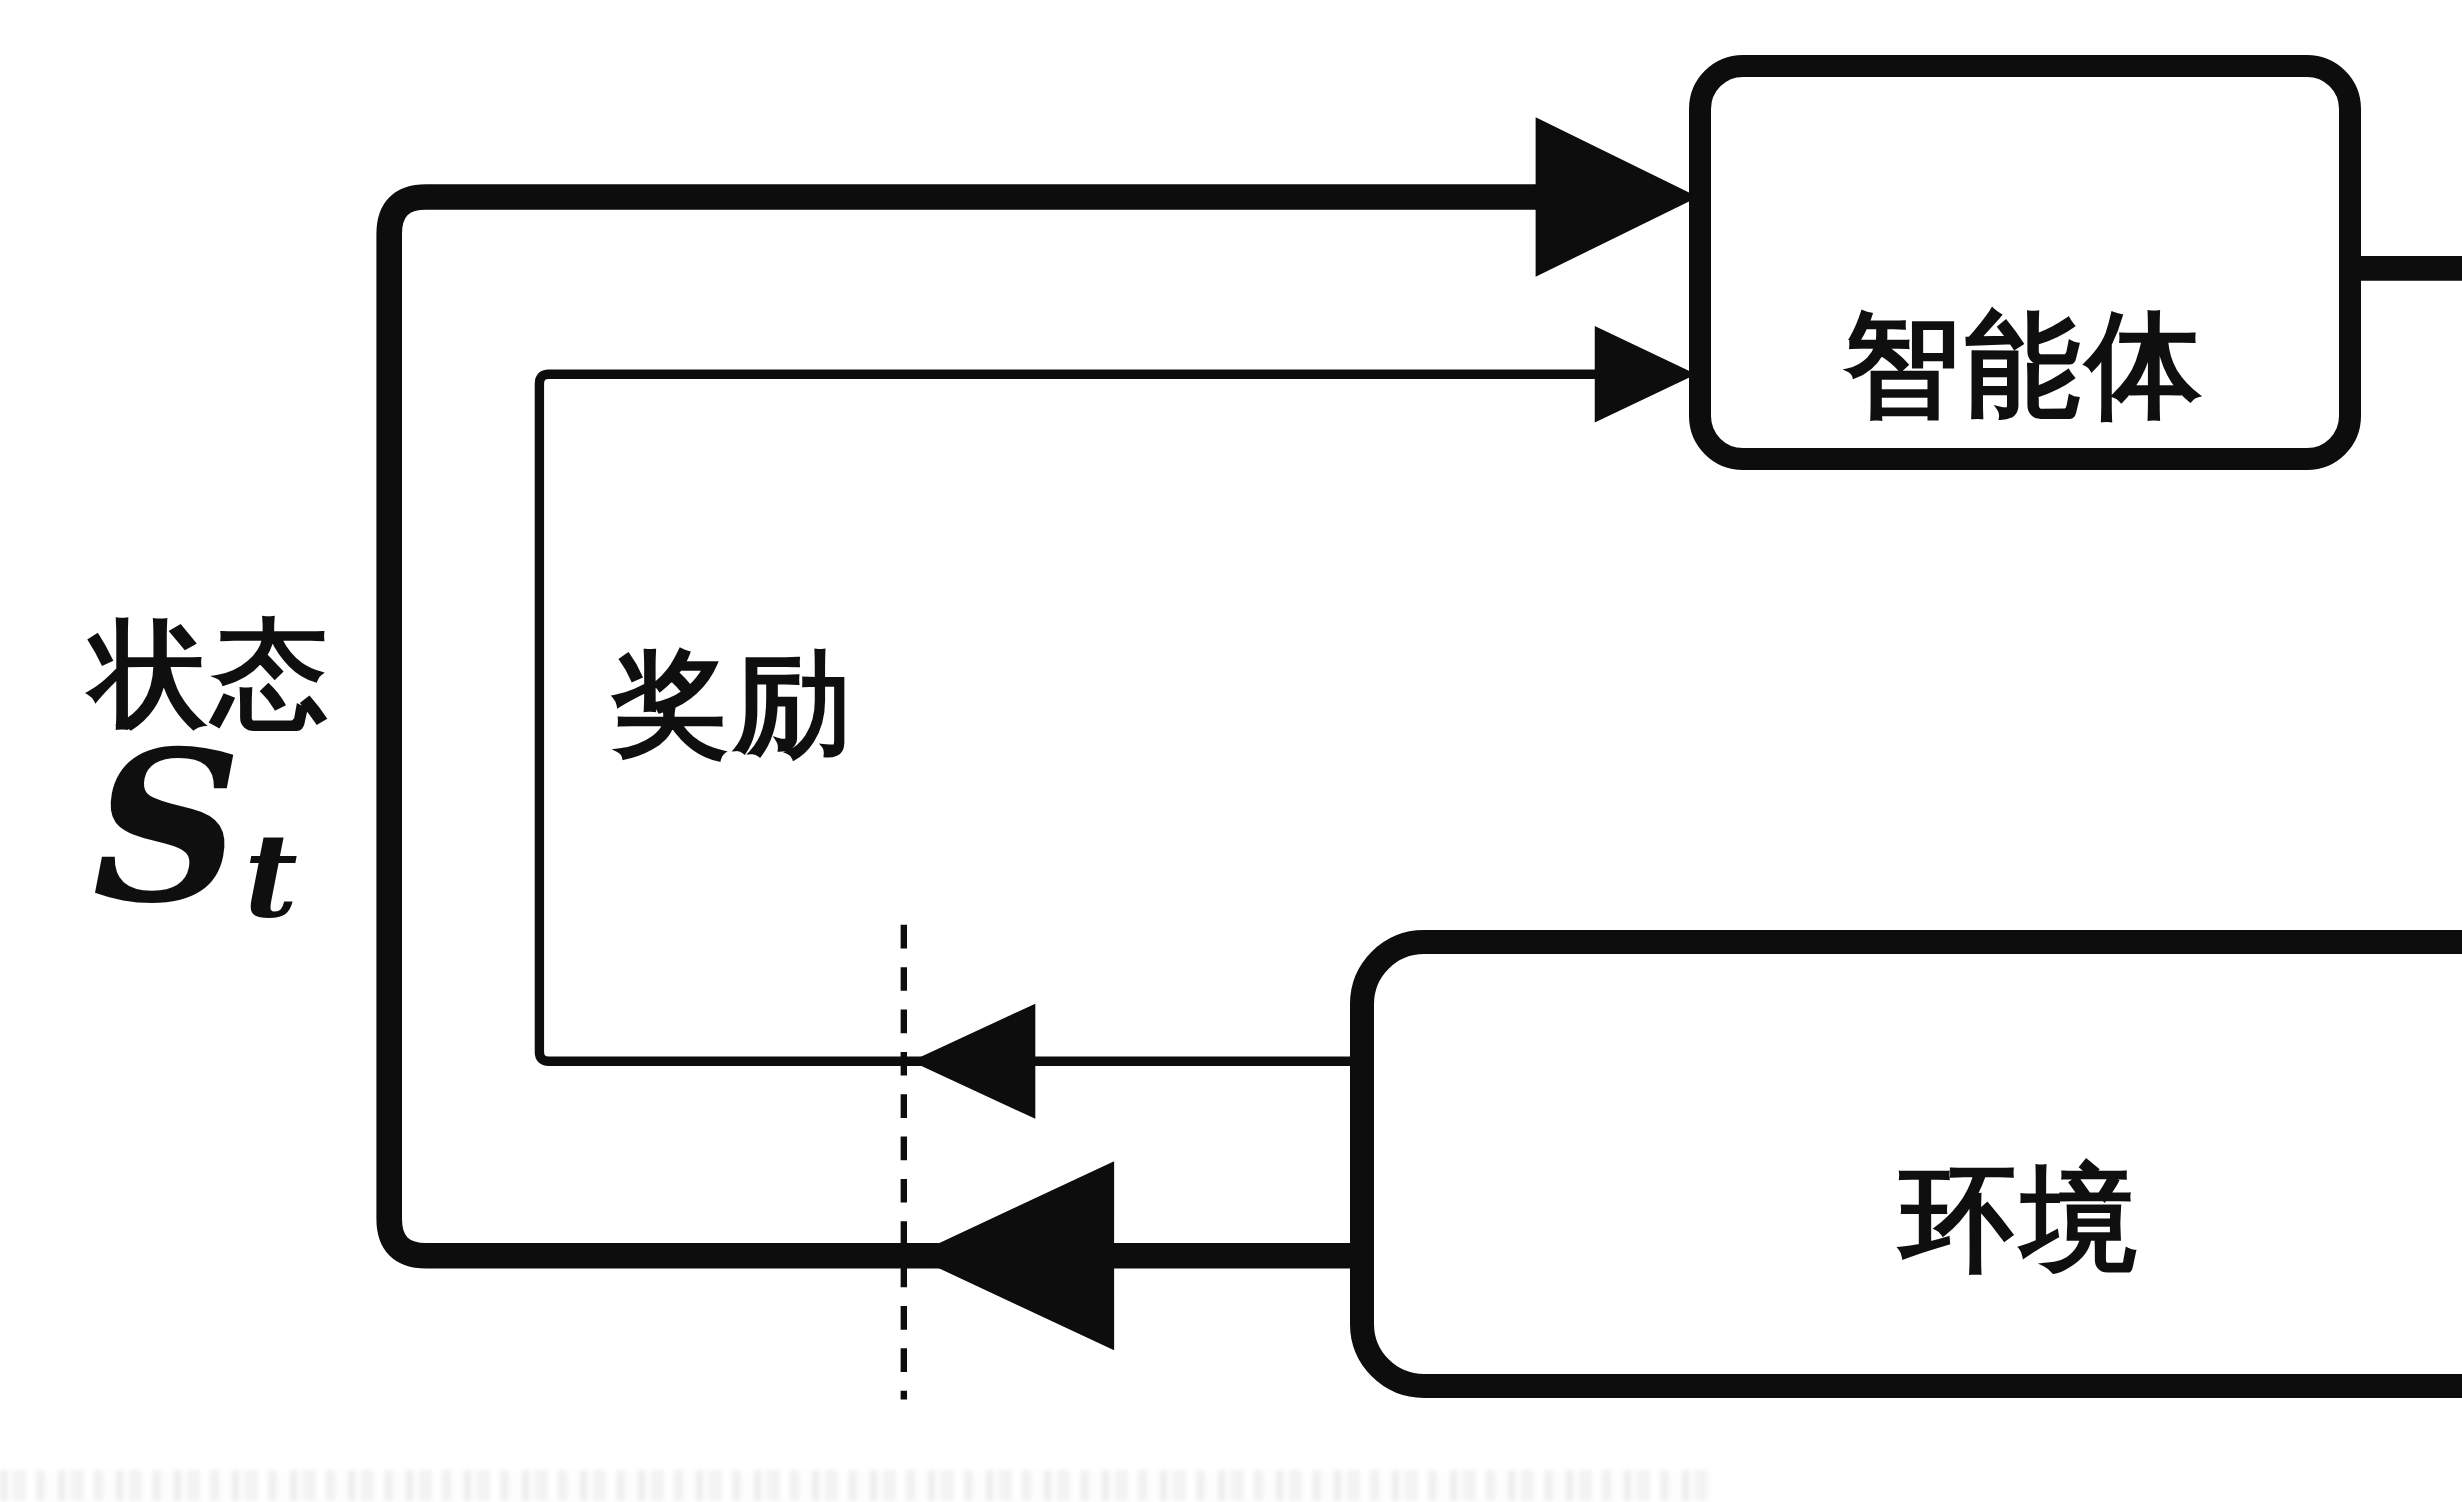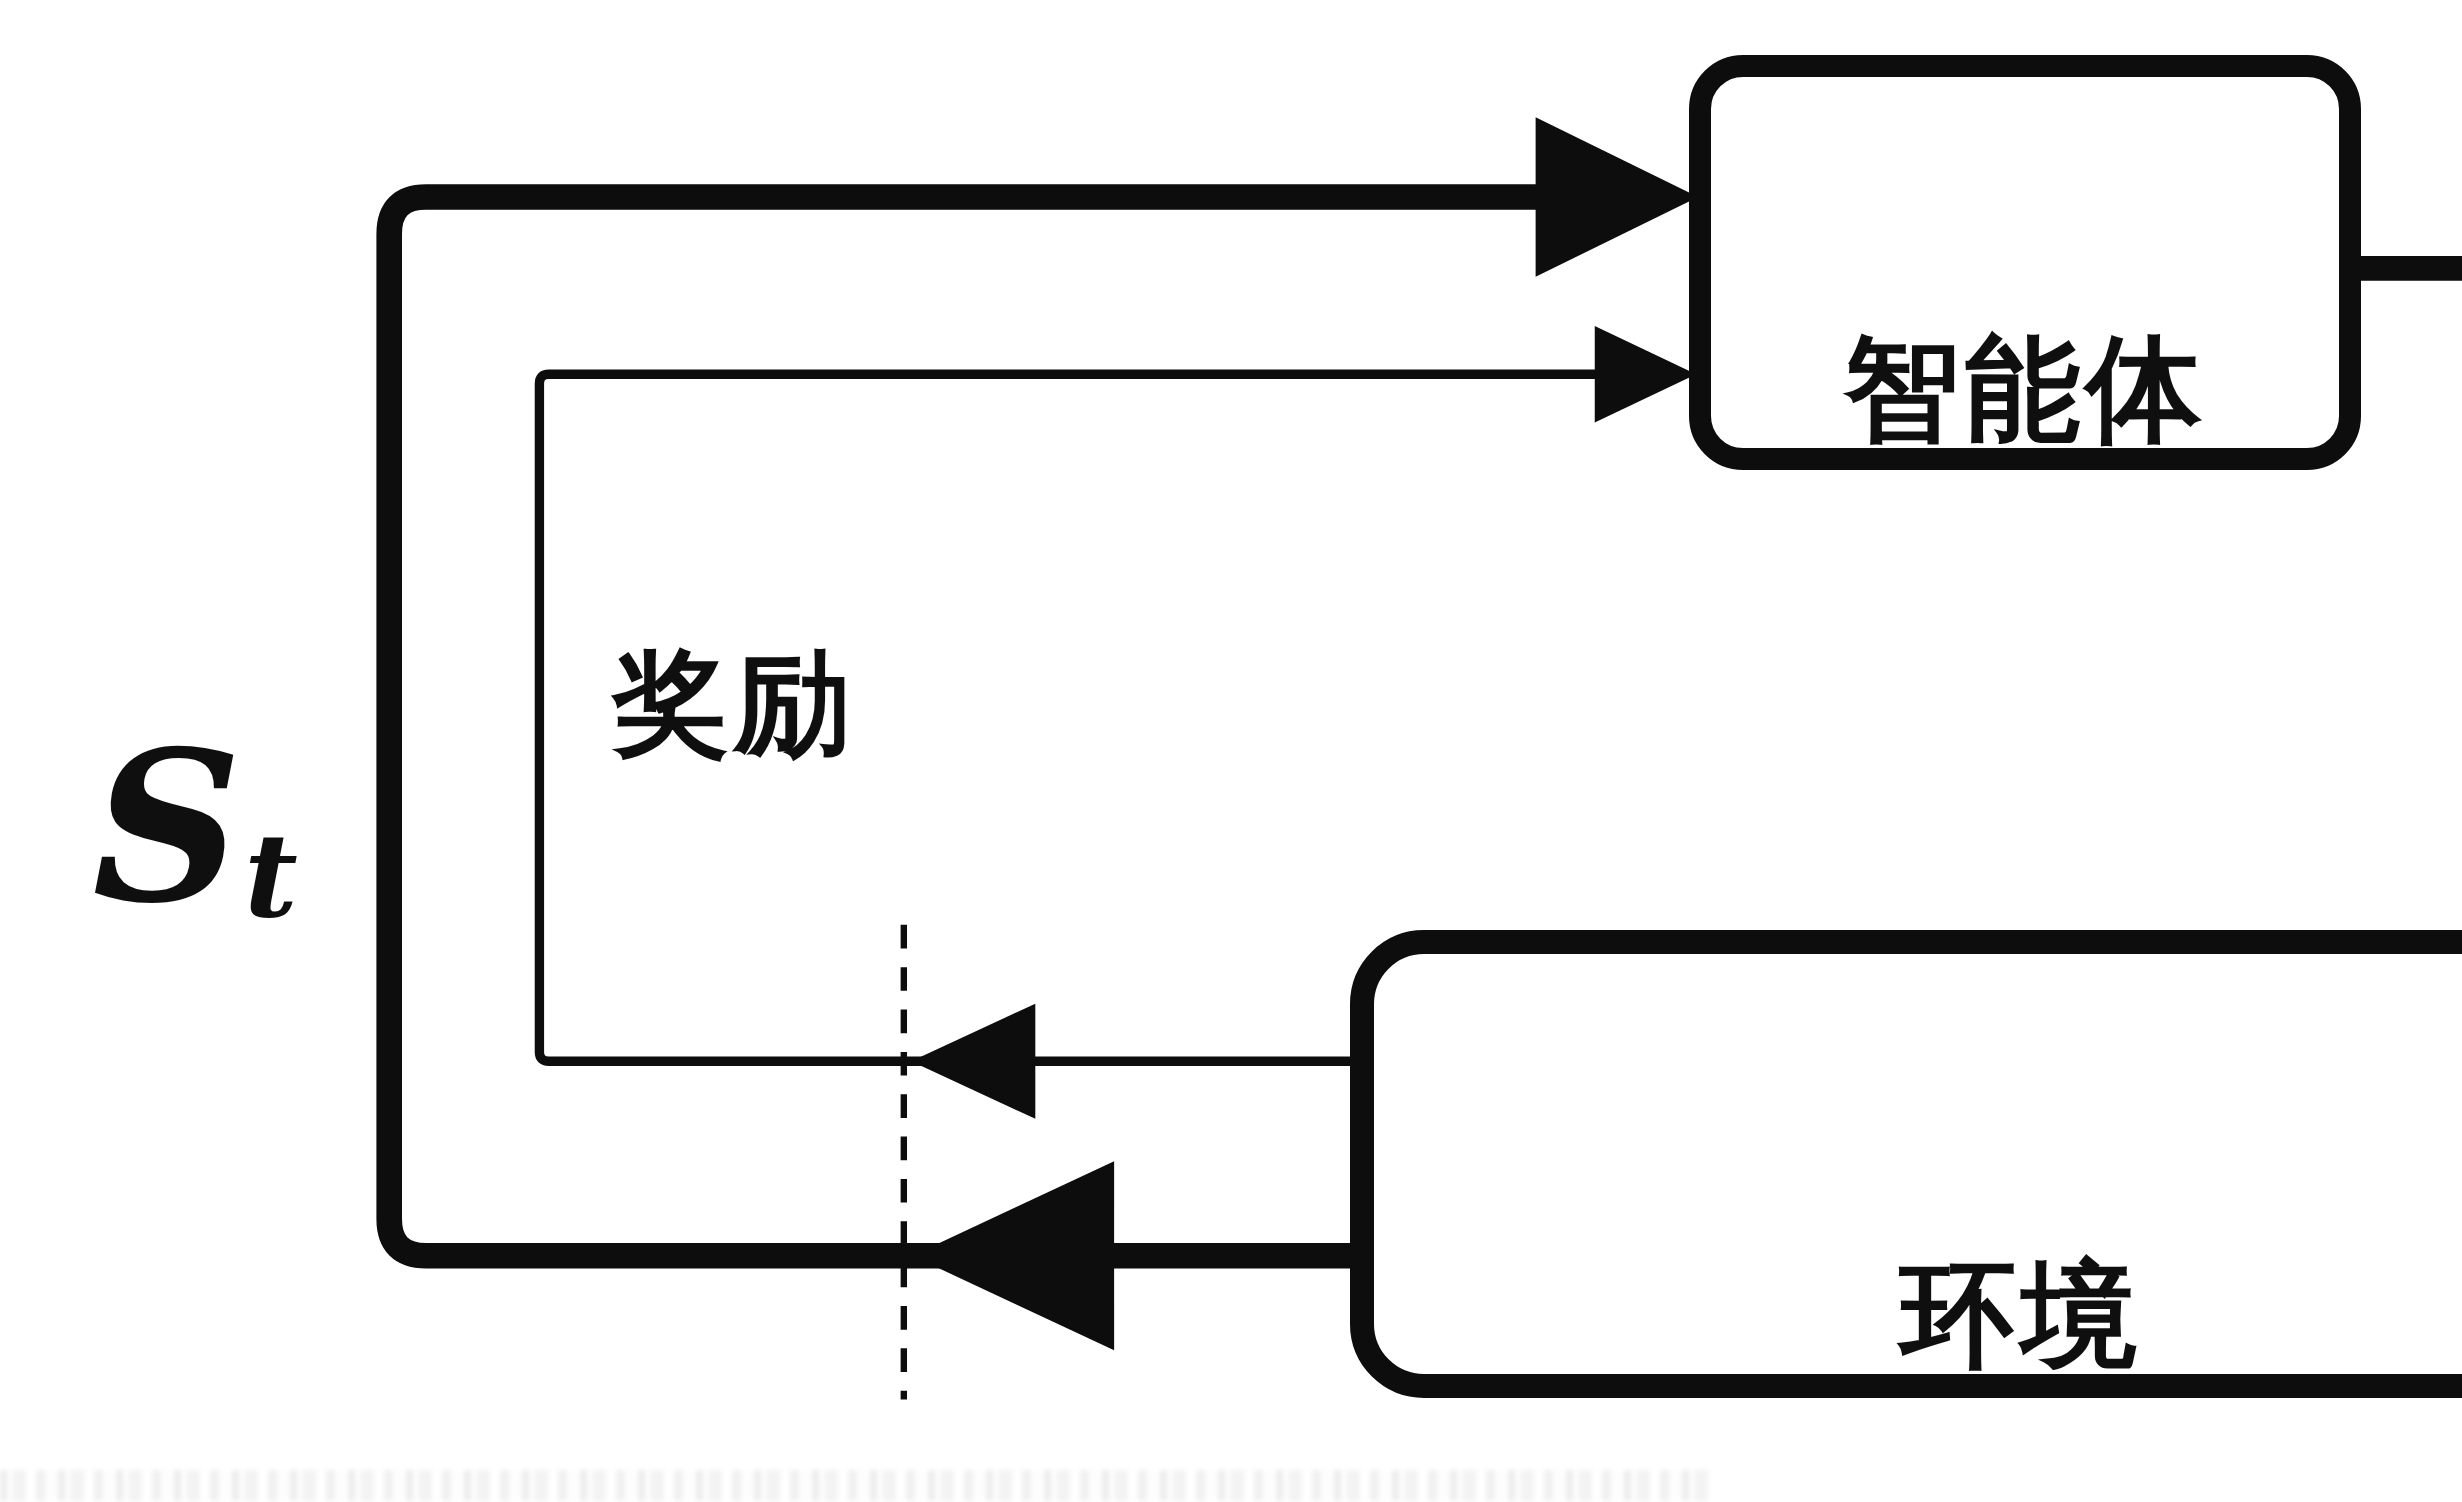--- a/index.html
+++ b/index.html
@@ -22,21 +22,21 @@
     top: 0;
     filter: blur(0.7px);
   }
   .box {
     position: absolute;
     box-sizing: border-box;
     border: 22.7px solid #0d0d0d;
     border-radius: 54px;
     background: #ffffff;
     display: flex;
-    align-items: flex-end;
+    align-items: center;
     justify-content: center;
   }
   .box.agent {
     left: 1689px;
     top: 55px;
     width: 672px;
     height: 415px;
     padding-top: 207px;
   }
   .box.env {
@@ -134,20 +134,21 @@
   </svg>
 
   <div class="box agent">
     <span class="cn">智能体</span>
   </div>
 
   <div class="box env">
     <span class="cn">环境</span>
   </div>
 
+  <div class="label cn pos-state-caption">状态</div>
   <div class="label math big pos-state-symbol">
     <i>S</i><sub>t</sub>
   </div>
 
   <div class="label cn pos-reward-caption">奖励</div>
 
 
   <div class="clipped-caption"></div>
 
 </div>

